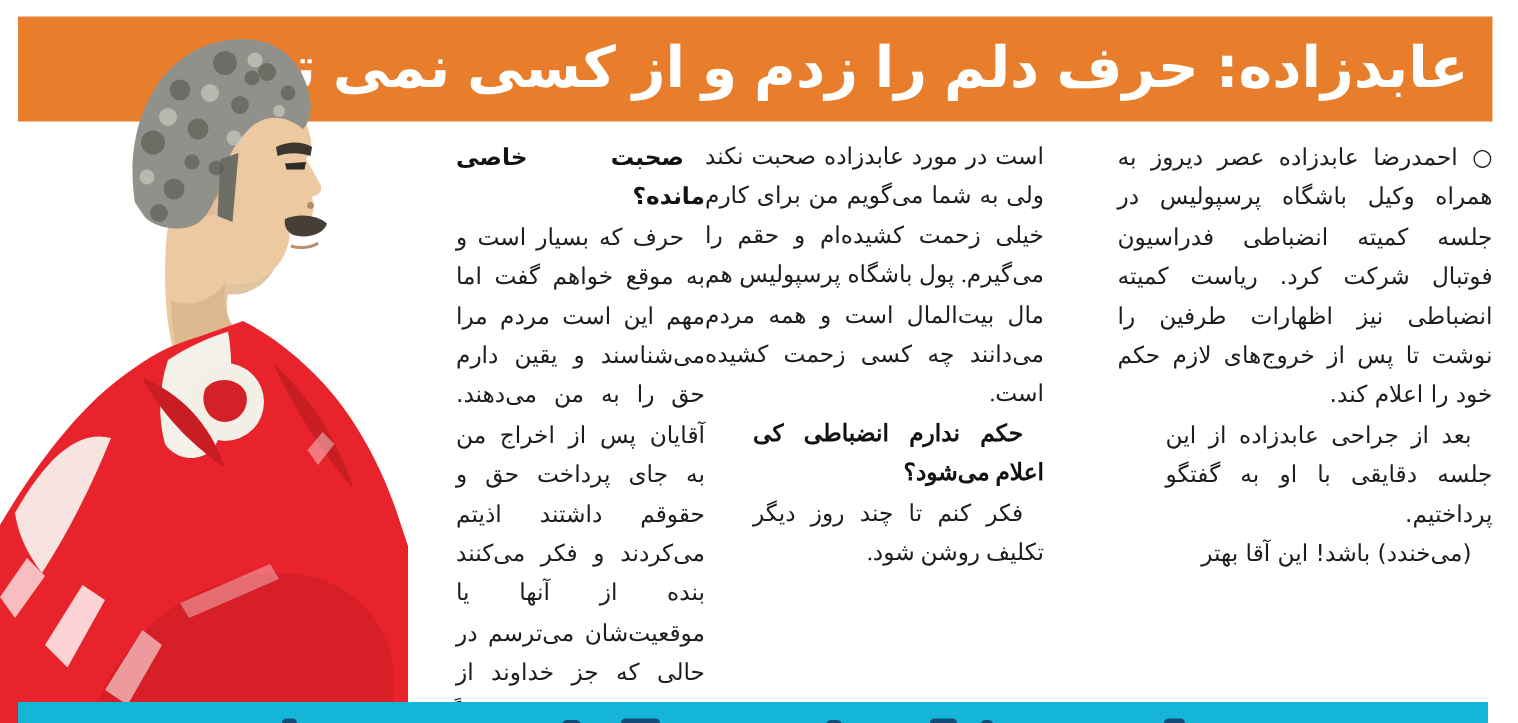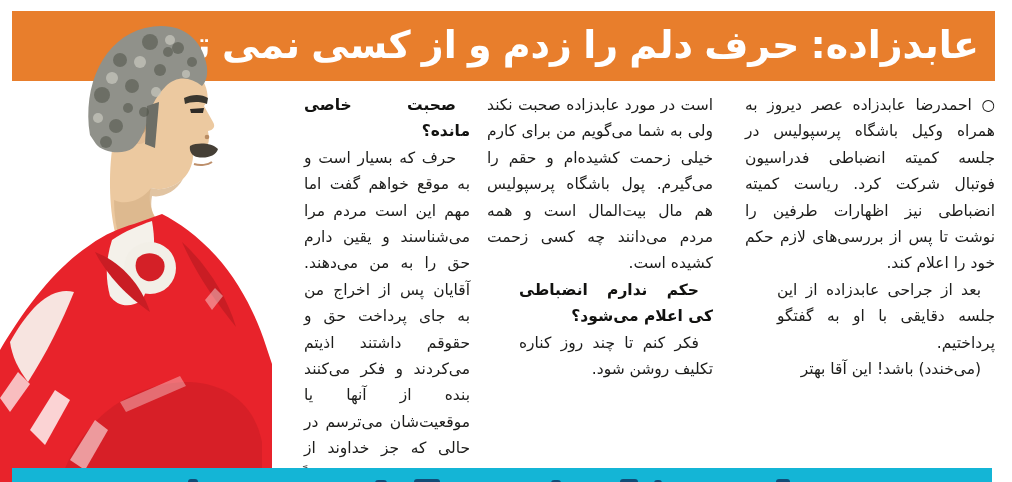--- a/index.html
+++ b/index.html
@@ -13,21 +13,21 @@
              font-size:38px;letter-spacing:-0.5px;word-spacing:-2px;white-space:nowrap;
              text-align:right;padding:0 16px 0 0;direction:rtl;}
 
   
   .photo{position:absolute;left:0;top:0;width:272px;height:482px;z-index:5;}
 
   
   .col{position:absolute;top:92px;direction:rtl;text-align:justify;color:#1d1d1b;
        font-size:15.5px;line-height:26.4px;z-index:2;}
   .col-right{right:17px;width:250px;}
-  .col-middle{left:487px;width:226px;}
+  .col-middle{left:470px;width:226px;font-family:Liberation Serif, serif;}
   .col-left{left:272px;width:198px;}
   .col p{margin:0;}
   .col p.indent{text-indent:14px;margin-left:32px;}
   .col p.q{font-weight:bold;color:#121210;}
 
   
   .footer-bar{position:absolute;left:12px;top:468px;width:980px;height:14px;background:#14b5d6;
               z-index:6;overflow:hidden;}
   .frag{position:absolute;bottom:-2px;background:#123a66;opacity:.85;border-radius:3px 3px 0 0;}
 </style>
@@ -114,29 +114,29 @@
     <g fill="#ffffff">
       <path d="M30,430 L55,390 L70,400 L45,445 Z" opacity="0.8"></path>
       <path d="M70,460 L95,420 L108,430 L85,470 Z" opacity="0.55"></path>
       <path d="M0,398 L18,372 L30,384 L10,412 Z" opacity="0.7"></path>
       <path d="M120,402 L180,376 L186,386 L126,412 Z" opacity="0.35"></path>
       <path d="M205,300 L215,288 L223,296 L212,310 Z" opacity="0.4"></path>
     </g>
   </svg>
 
   <div class="col col-right">
-    <p>○ احمدرضا عابدزاده عصر دیروز به همراه وکیل باشگاه پرسپولیس در جلسه کمیته انضباطی فدراسیون فوتبال شرکت کرد. ریاست کمیته انضباطی نیز اظهارات طرفین را نوشت تا پس از بررسی‌های لازم حکم خود را اعلام کند.</p>
+    <p>○ احمدرضا عابدزاده عصر دیروز به همراه وکیل باشگاه پرسپولیس در جلسه کمیته انضباطی فدراسیون فوتبال شرکت کرد. ریاست کمیته انضباطی نیز اظهارات طرفین را نوشت تا پس از خروج‌های لازم حکم خود را اعلام کند.</p>
     <p class="indent">بعد از جراحی عابدزاده از این جلسه دقایقی با او به گفتگو پرداختیم.</p>
     <p class="indent">(می‌خندد) باشد! این آقا بهتر</p>
   </div>
 
   <div class="col col-middle">
     <p>است در مورد عابدزاده صحبت نکند ولی به شما می‌گویم من برای کارم خیلی زحمت کشیده‌ام و حقم را می‌گیرم. پول باشگاه پرسپولیس هم مال بیت‌المال است و همه مردم می‌دانند چه کسی زحمت کشیده است.</p>
     <p class="q indent">حکم ندارم انضباطی کی اعلام می‌شود؟</p>
-    <p class="indent">فکر کنم تا چند روز کناره تکلیف روشن شود.</p>
+    <p class="indent">فکر کنم تا چند روز دیگر تکلیف روشن شود.</p>
   </div>
 
   <div class="col col-left">
     <p class="q indent">صحبت خاصی مانده؟</p>
     <p class="indent">حرف که بسیار است و به موقع خواهم گفت اما مهم این است مردم مرا می‌شناسند و یقین دارم حق را به من می‌دهند. آقایان پس از اخراج من به جای پرداخت حق و حقوقم داشتند اذیتم می‌کردند و فکر می‌کنند بنده از آنها یا موقعیت‌شان می‌ترسم در حالی که جز خداوند از کسی ترس ندارم و اصلاً هم دوست ندارم هر کسی در موردم صحبت کند چون مجبور می‌شوم در مورد کارهایشان، جراحی ۱۵ میلیونی شکمشان و... صحبت کنم.</p>
   </div>
 
   <div class="footer-bar">
     <span class="frag" style="left:18%;width:10px;height:5px;"></span>
     <span class="frag" style="left:37%;width:12px;height:4px;"></span>

